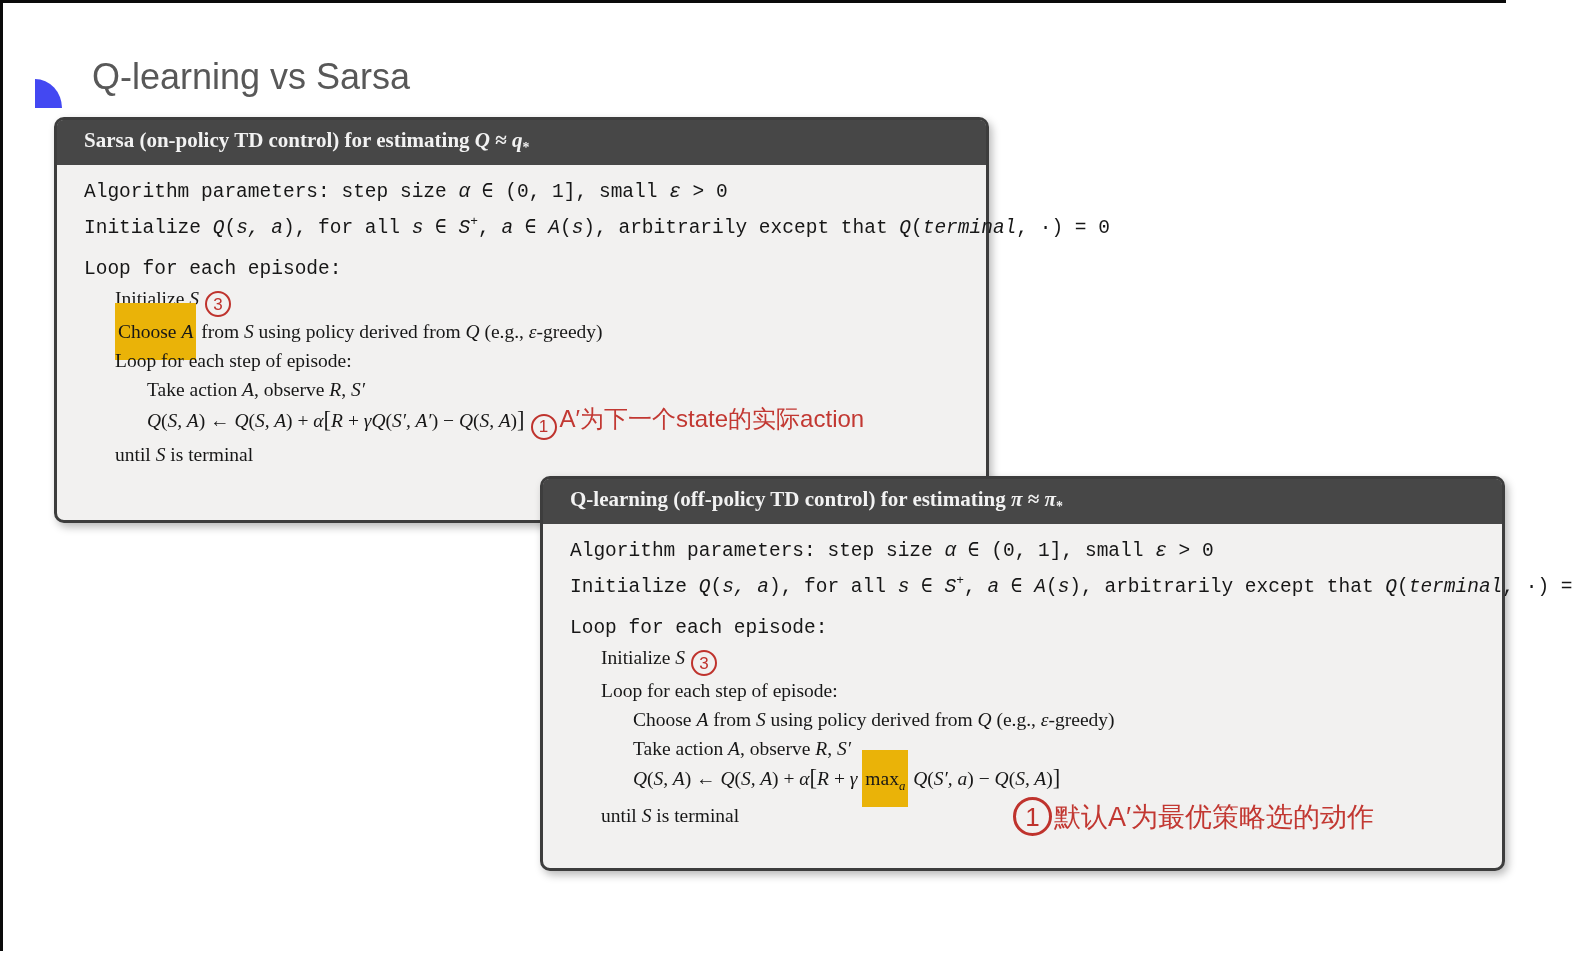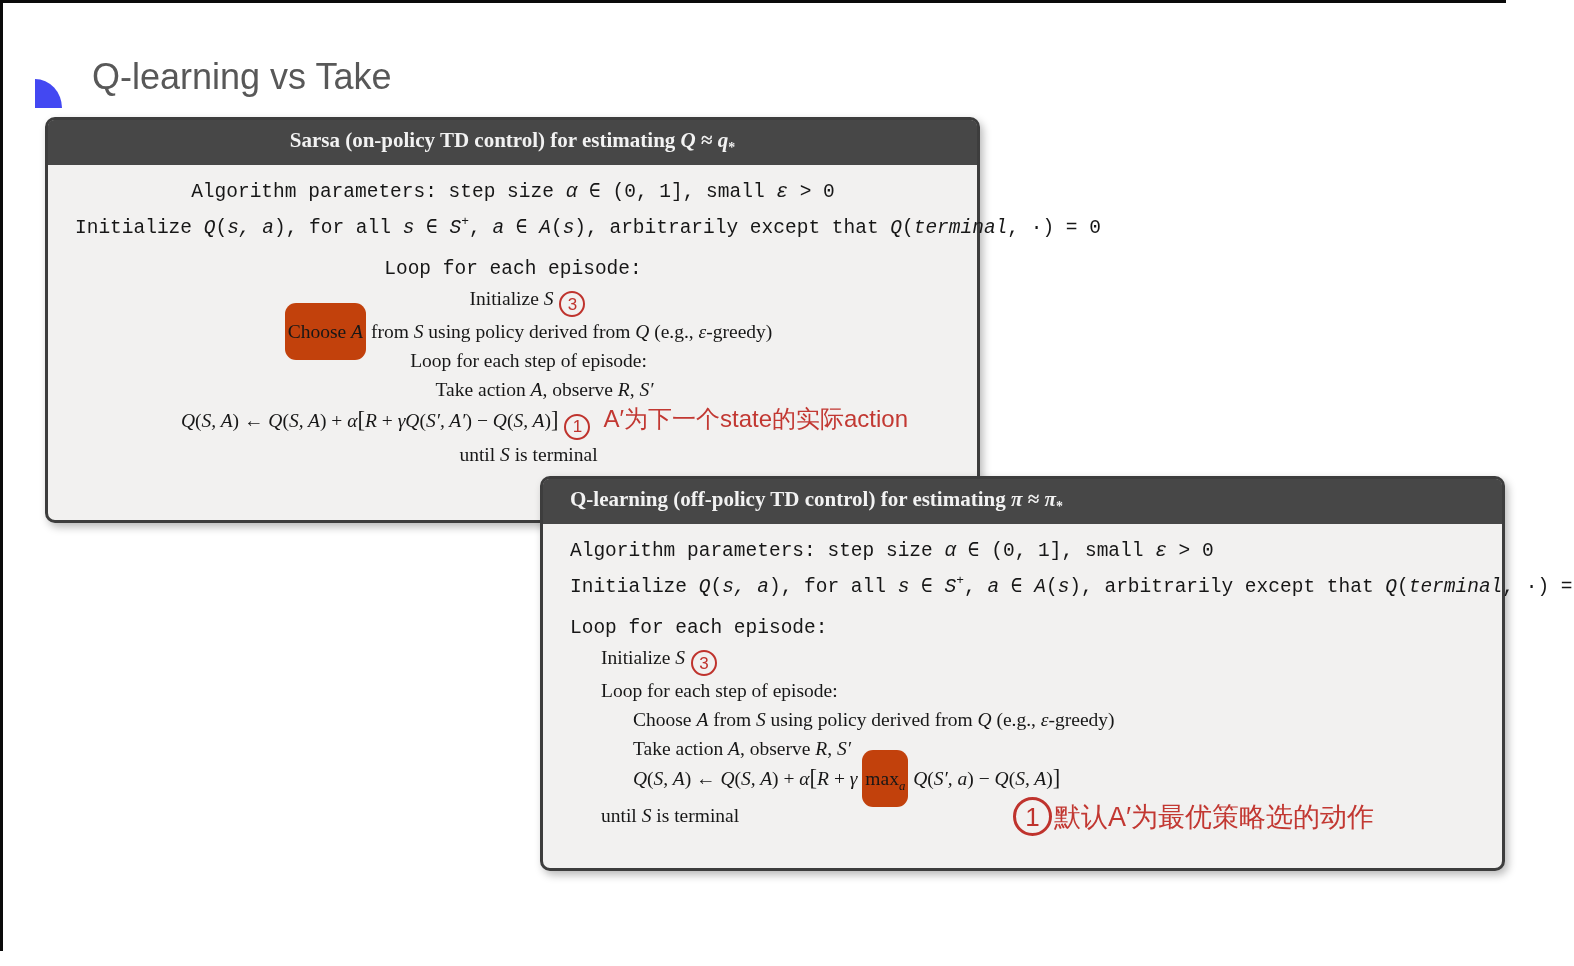--- a/index.html
+++ b/index.html
@@ -11,61 +11,61 @@
 
   
   .title-accent{position:absolute;left:35px;top:79px;width:27px;height:29px;
                 background:#4348f2;border-radius:0 100% 0 0;}
   .page-title{position:absolute;left:92px;top:56px;font-family:"Liberation Sans","DejaVu Sans",sans-serif;
               font-size:36px;font-weight:500;color:#585858;letter-spacing:0px;white-space:nowrap;}
 
   
   .algo-box{position:absolute;background:#f2f1f0;border:3px solid #3d3d3d;border-radius:10px;
             box-shadow:3px 4px 8px rgba(0,0,0,0.28);}
-  .box-sarsa{left:45px;top:117px;width:929px;height:400px;z-index:1;text-align:center;}
+  .box-sarsa{left:54px;top:117px;width:929px;height:400px;z-index:1;}
   .box-qlearning{left:540px;top:476px;width:959px;height:389px;z-index:2;}
   .algo-header{background:#474747;color:#f2f2f2;font-weight:bold;font-size:21px;
                padding:8px 27px 9px 27px;border-radius:6px 6px 0 0;white-space:nowrap;}
   .algo-body{padding:13px 26px 14px 27px;font-size:19.5px;color:#171717;position:relative;}
   .algo-line{line-height:29px;white-space:nowrap;}
   .ind-0{padding-left:0;font-family:Liberation Mono, monospace;}
   .ind-1{padding-left:31px;}
   .ind-2{padding-left:63px;}
   .gap{margin-top:12px;}
 
   
   .sg-i{font-style:italic;}
-  .sg-hl{background:#c2410c;border-radius:11px;padding:18px 3px;}
+  .sg-hl{background:#eab308;border-radius:0;padding:18px 3px;}
   .sg-sup{font-size:0.66em;vertical-align:super;}
   .sg-sub{font-size:0.66em;vertical-align:sub;}
   .sg-big{font-size:1.16em;}
   .sg-circ{display:inline-flex;align-items:center;justify-content:center;box-sizing:border-box;
            width:26px;height:26px;border:2.5px solid #bf332d;border-radius:50%;color:#bf332d;
            font-family:"Liberation Sans","DejaVu Sans",sans-serif;font-size:17px;font-weight:500;
            margin:0 2px 0 6px;vertical-align:-5px;line-height:1;font-style:normal;}
   .sg-red{color:#c23832;font-family:"Liberation Sans","DejaVu Sans",sans-serif;
-          font-size:24px;font-weight:500;margin-left:11px;font-style:normal;}
+          font-size:24px;font-weight:500;margin-left:1px;font-style:normal;}
 
   
   .q-annotation{position:absolute;left:470px;top:318px;display:flex;align-items:center;z-index:3;}
   .circ-lg{display:inline-flex;align-items:center;justify-content:center;box-sizing:border-box;
            width:39px;height:39px;border:3px solid #bf332d;border-radius:50%;color:#bf332d;
            font-family:"Liberation Sans","DejaVu Sans",sans-serif;font-size:26px;font-weight:500;line-height:1;}
   .q-annotation-text{color:#c23832;font-family:"Liberation Sans","DejaVu Sans",sans-serif;
                      font-size:27px;font-weight:500;white-space:nowrap;margin-left:2px;}
 </style>
 </head>
 <body>
 
 <div class="slide">
   <div class="frame-top"></div>
   <div class="frame-left"></div>
 
   <div class="title-accent"></div>
-  <div class="page-title">Q-learning vs Take</div>
+  <div class="page-title">Q-learning vs Sarsa</div>
 
   <div class="algo-box box-sarsa">
     <div class="algo-header"><span>Sarsa (on-policy TD control) for estimating </span><span class="sg-i">Q</span><span> ≈ </span><span class="sg-i">q</span><span class="sg-sub">*</span></div>
     <div class="algo-body">
         <div class="algo-line ind-0"><span>Algorithm parameters: step size </span><span class="sg-i">α</span><span> ∈ (0, 1], small </span><span class="sg-i">ε</span><span> &gt; 0</span></div>
         <div class="algo-line ind-0"><span>Initialize </span><span class="sg-i">Q</span><span>(</span><span class="sg-i">s, a</span><span>), for all </span><span class="sg-i">s</span><span> ∈ </span><span class="sg-i">S</span><span class="sg-sup">+</span><span>, </span><span class="sg-i">a</span><span> ∈ </span><span class="sg-i">A</span><span>(</span><span class="sg-i">s</span><span>), arbitrarily except that </span><span class="sg-i">Q</span><span>(</span><span class="sg-i">terminal</span><span>, ·) = 0</span></div>
         <div class="algo-line ind-0 gap"><span>Loop for each episode:</span></div>
         <div class="algo-line ind-1"><span>Initialize </span><span class="sg-i">S</span><span class="sg-circ">3</span></div>
         <div class="algo-line ind-1"><span class="sg-hl"><span>Choose </span><span class="sg-i">A</span></span><span> from </span><span class="sg-i">S</span><span> using policy derived from </span><span class="sg-i">Q</span><span> (e.g., </span><span class="sg-i">ε</span><span>-greedy)</span></div>
         <div class="algo-line ind-1"><span>Loop for each step of episode:</span></div>

